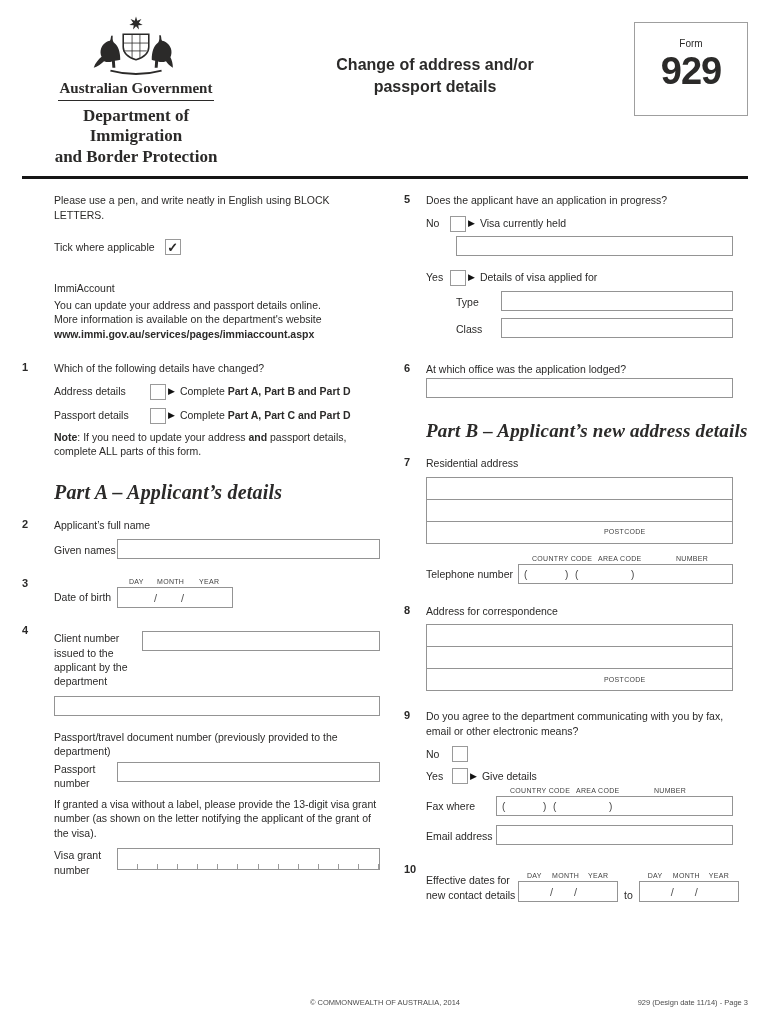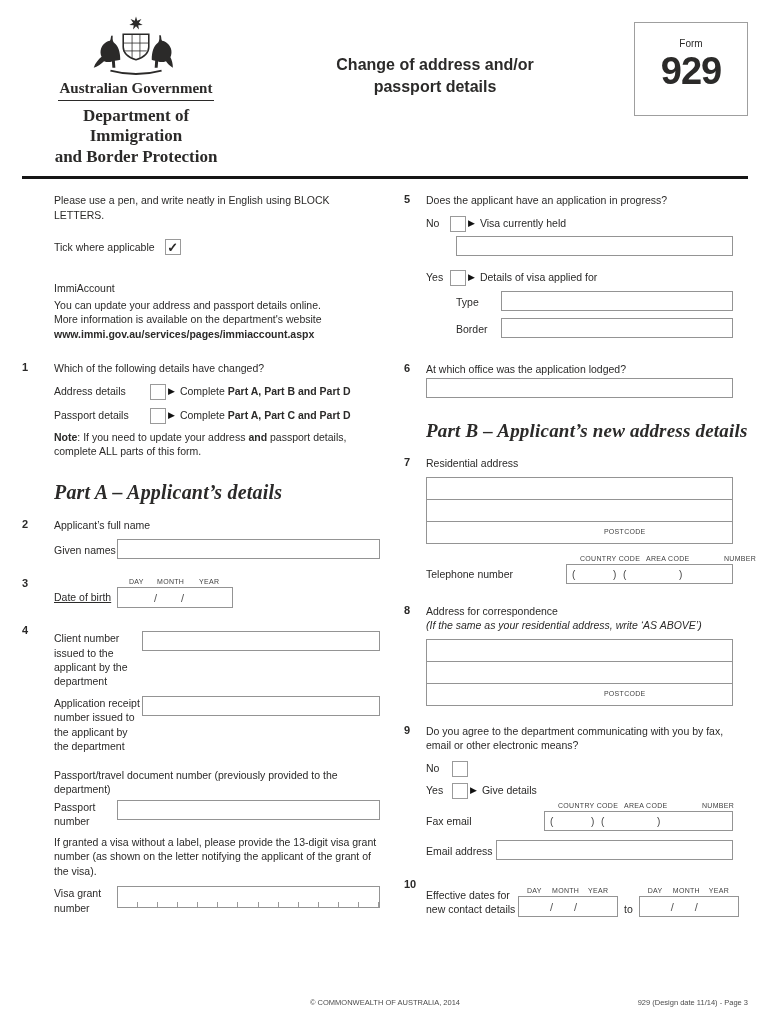--- a/index.html
+++ b/index.html
@@ -59,21 +59,21 @@
   .dlabels{position:relative;height:10px;}
   .dlabels span{position:absolute;top:0;}
   .dl1{left:12px;} .dl2{left:40px;} .dl3{left:82px;}
   .datebox.small .dl1{left:9px;} .datebox.small .dl2{left:34px;} .datebox.small .dl3{left:70px;}
   .dfield{position:relative;border:1px solid var(--border);height:21px;box-sizing:border-box;}
   .dfield .sl{position:absolute;top:3px;font-size:11px;color:#555;}
   .s1{left:36px;} .s2{left:63px;}
   .datebox.small .s1{left:31px;} .datebox.small .s2{left:55px;}
 
   
-  .telrow{display:flex;margin-top:6px;gap:48px;}
+  .telrow{display:flex;margin-top:6px;}
   .telrow .rlabel{flex:none;padding-top:13px;}
   .telwrap{flex:1;min-width:0;}
   .tel-labels{position:relative;height:10px;}
   .tel-labels span{position:absolute;top:0;}
   .tl-cc{left:14px;} .tl-ac{left:80px;} .tl-n{left:158px;}
   .field.tel{position:relative;}
   .tel .pr{position:absolute;top:3px;font-size:10px;color:#444;}
   .pr1{left:5px;} .pr2{left:46px;} .pr3{left:56px;} .pr4{left:112px;}
 
   
@@ -181,21 +181,21 @@
           <div class="lf">
             <span class="rlabel w62">Given names</span>
             <div class="field"></div>
           </div>
         </div>
       </div>
 
       <div class="question" style="margin-top:18px;">
         <div class="qnum">3</div>
         <div class="qbody" style="display:flex;">
-          <span style="width:63px;flex:none;padding-top:13px;text-decoration:underline;">Date of birth</span>
+          <span style="width:63px;flex:none;padding-top:13px;">Date of birth</span>
           <div class="datebox">
             <div class="dlabels tiny">
               <span class="dl1">DAY</span>
               <span class="dl2">MONTH</span>
               <span class="dl3">YEAR</span>
             </div>
             <div class="dfield">
               <span class="sl s1">/</span>
               <span class="sl s2">/</span>
             </div>
@@ -204,21 +204,20 @@
       </div>
 
       <div class="question" style="margin-top:16px;">
         <div class="qnum">4</div>
         <div class="qbody">
           <div class="lf">
             <span class="rlabel w88" style="padding-top:0;">Client number issued to the applicant by the department</span>
             <div class="field"></div>
           </div>
           <div class="lf">
-            <span class="rlabel w88" style="padding-top:0;">Application receipt number issued to the applicant by the department</span>
             <div class="field"></div>
           </div>
           <div class="mt14">Passport/travel document number (previously provided to the department)</div>
           <div class="lf" style="margin-top:3px;">
             <span class="rlabel w62" style="padding-top:0;">Passport number</span>
             <div class="field"></div>
           </div>
           <div class="mt6">If granted a visa without a label, please provide the 13-digit visa grant number (as shown on the letter notifying the applicant of the grant of the visa).</div>
           <div class="lf" style="margin-top:8px;">
             <span class="rlabel w62" style="padding-top:0;">Visa grant number</span>
@@ -248,21 +247,21 @@
             <span style="width:24px;flex:none;">Yes</span>
             <span class="cb"></span>
             <span class="arr">▶</span>
             <span>Details of visa applied for</span>
           </div>
           <div class="lf" style="margin-top:5px;">
             <span class="rlabel w45">Type</span>
             <div class="field"></div>
           </div>
           <div class="lf">
-            <span class="rlabel w45">Border</span>
+            <span class="rlabel w45">Class</span>
             <div class="field"></div>
           </div>
         </div>
       </div>
 
       <div class="question" style="margin-top:24px;">
         <div class="qnum">6</div>
         <div class="qbody">
           <div>At which office was the application lodged?</div>
           <div class="field mt2"></div>
@@ -298,21 +297,20 @@
               </div>
             </div>
           </div>
         </div>
       </div>
 
       <div class="question" style="margin-top:20px;">
         <div class="qnum">8</div>
         <div class="qbody">
           <div>Address for correspondence</div>
-          <div class="it">(If the same as your residential address, write ‘AS ABOVE’)</div>
           <div class="addr">
             <div class="arow"></div>
             <div class="arow"></div>
             <div class="arow pc">
               <span class="tiny pclabel">POSTCODE</span>
             </div>
           </div>
         </div>
       </div>
 
@@ -324,21 +322,21 @@
             <span style="width:26px;flex:none;">No</span>
             <span class="cb"></span>
           </div>
           <div class="cbrow" style="margin-top:6px;">
             <span style="width:26px;flex:none;">Yes</span>
             <span class="cb"></span>
             <span class="arr">▶</span>
             <span>Give details</span>
           </div>
           <div class="telrow" style="margin-top:2px;">
-            <span class="rlabel w70">Fax email</span>
+            <span class="rlabel w70">Fax where</span>
             <div class="telwrap">
               <div class="tel-labels tiny">
                 <span class="tl-cc">COUNTRY CODE</span>
                 <span class="tl-ac">AREA CODE</span>
                 <span class="tl-n">NUMBER</span>
               </div>
               <div class="field tel">
                 <span class="pr pr1">(</span>
                 <span class="pr pr2">)</span>
                 <span class="pr pr3">(</span>

